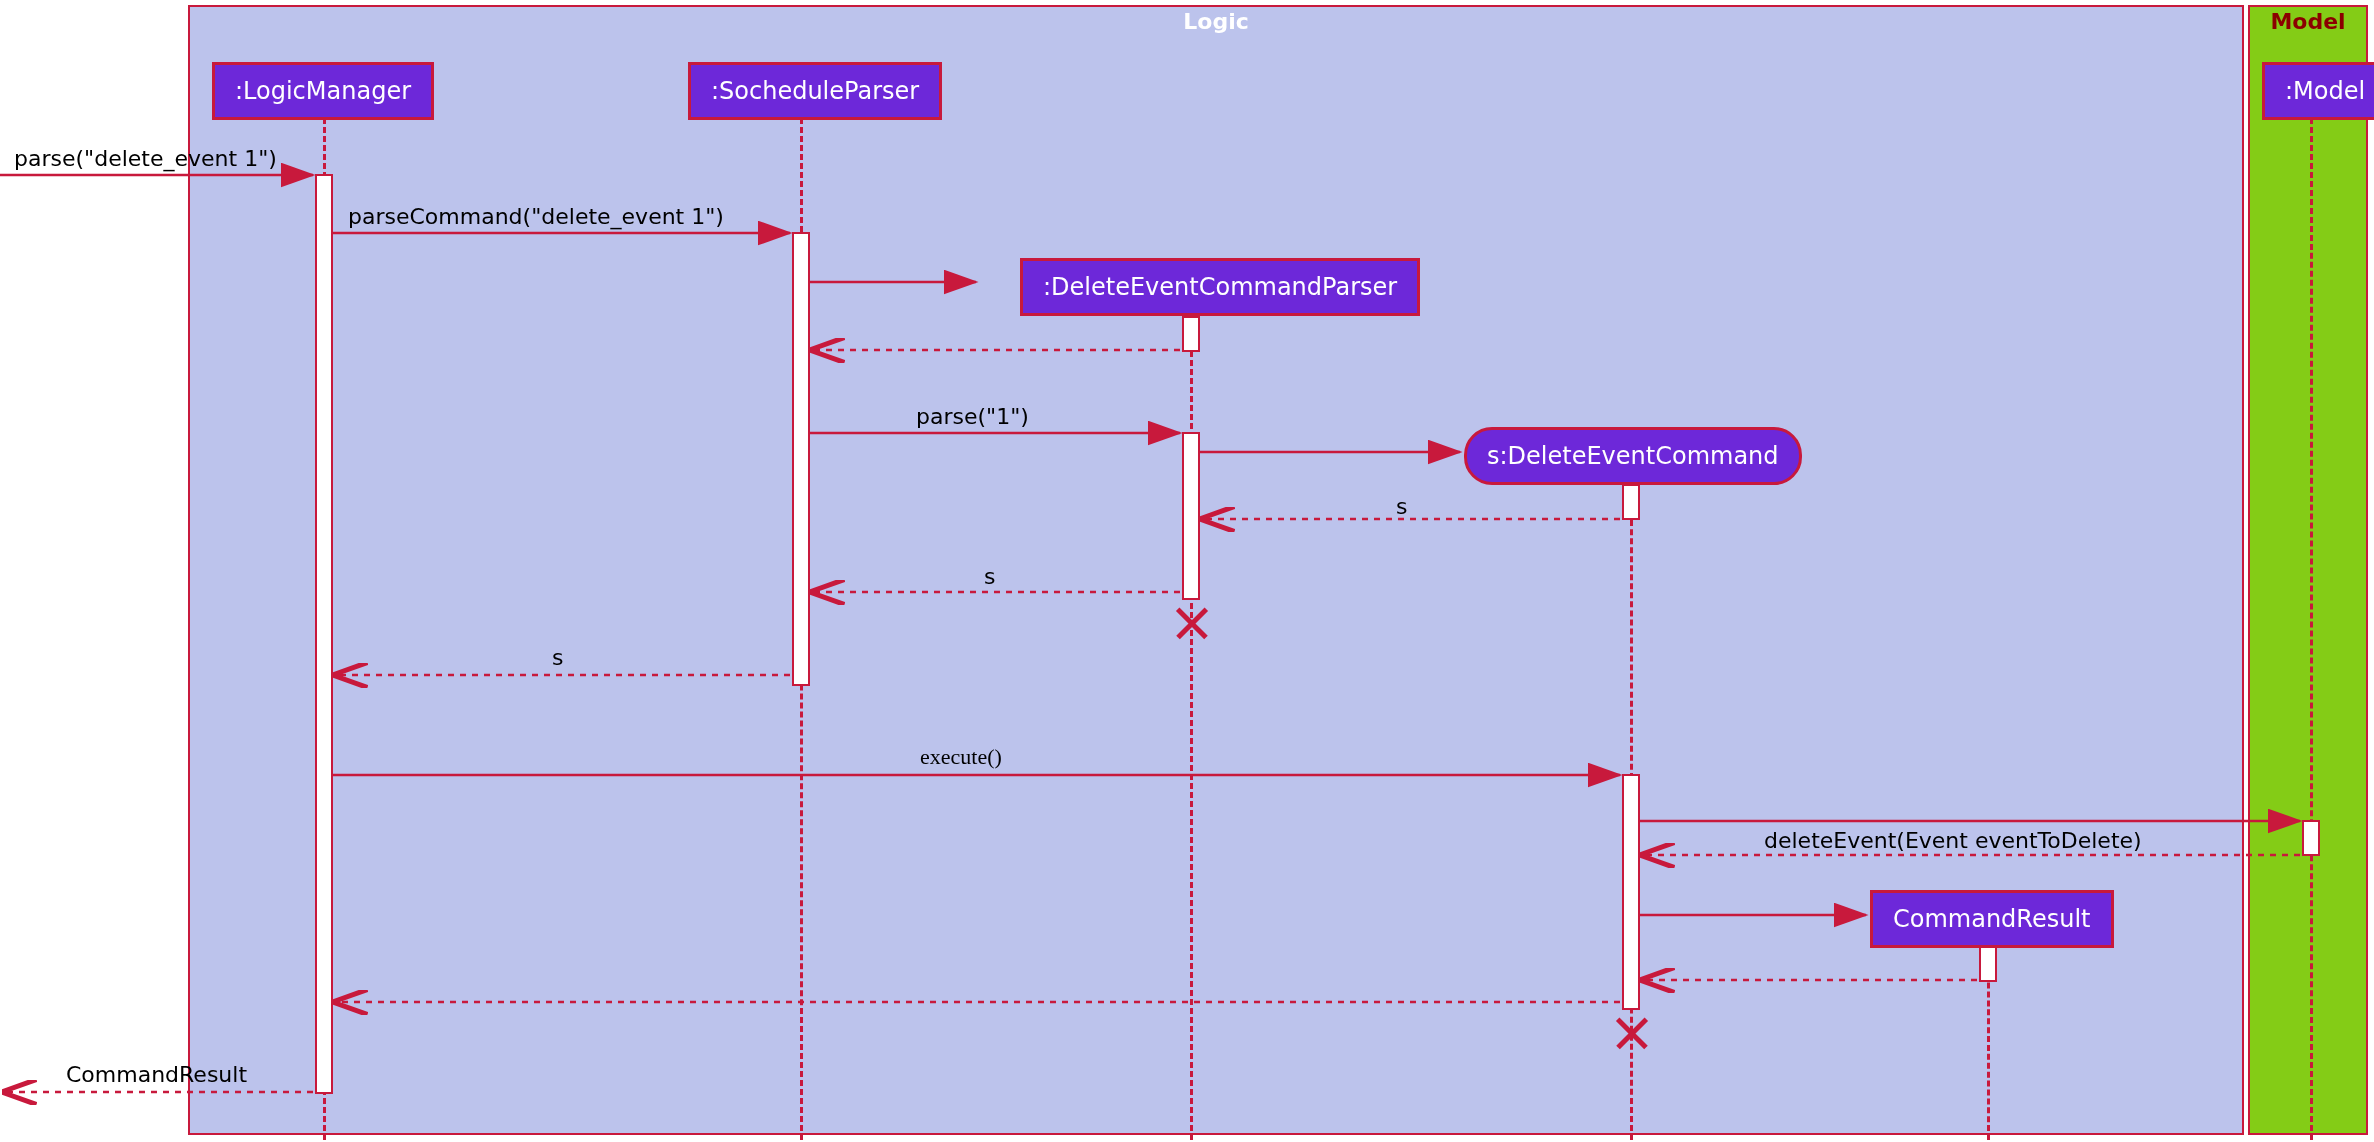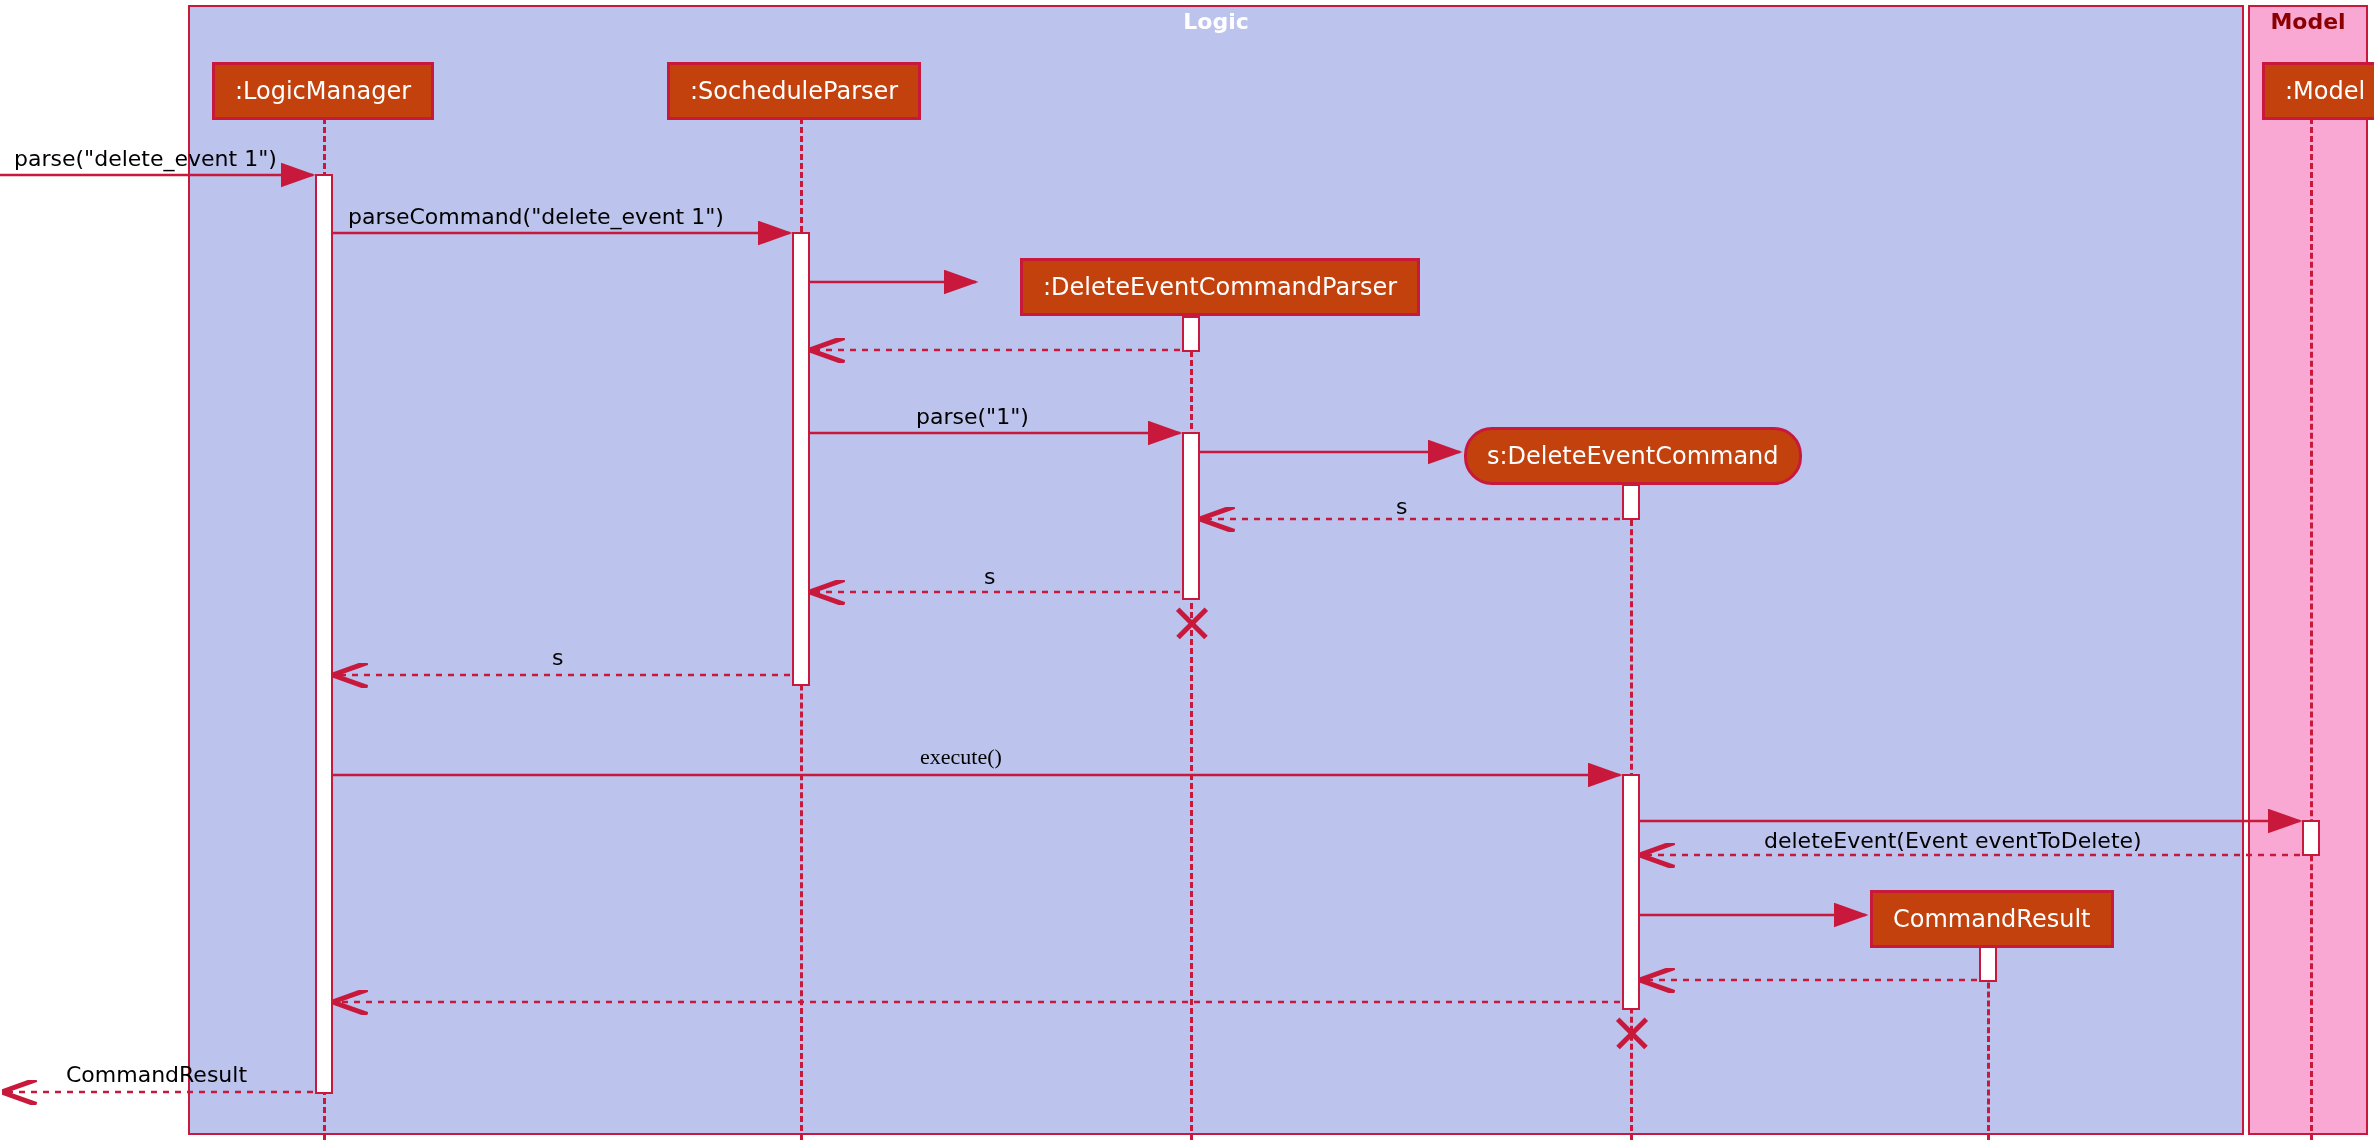--- a/index.html
+++ b/index.html
@@ -19,21 +19,21 @@
   position: absolute;
   top: 2px;
   left: 50%;
   transform: translateX(-50%);
   font-weight: bold;
   font-size: 22px;
 }
 .participant {
   position: absolute;
   border: 3px solid #c8193c;
-  background: #c2410c;
+  background: #6d28d9;
   color: #fff;
   font-size: 24px;
   padding: 12px 20px;
   white-space: nowrap;
 }
 .lifeline {
   position: absolute;
   width: 0;
   border-left: 3px dashed #c8193c;
 }
@@ -73,27 +73,27 @@
   pointer-events: none;
 }
 </style>
 </head>
 <body>
 
 <div class="frame" style="left:188px; top:5px; width:2056px; height:1130px; background:#bcc3ec;">
   <div class="frame-title" style="color:#fff;">Logic</div>
 </div>
 
-<div class="frame" style="left:2248px; top:5px; width:120px; height:1130px; background:#f9a8d4;text-align:right;">
+<div class="frame" style="left:2248px; top:5px; width:120px; height:1130px; background:#84cc16;text-align:right;">
   <div class="frame-title" style="color:#8b0000;">Model</div>
 </div>
 
 <div class="participant" style="left:212px; top:62px;">:LogicManager</div>
 
-<div class="participant" style="left:667px; top:62px;">:SocheduleParser</div>
+<div class="participant" style="left:688px; top:62px;">:SocheduleParser</div>
 
 <div class="participant" style="left:980px; top:258px;margin-left:40px;">:DeleteEventCommandParser</div>
 
 <div class="participant" style="left:1464px; top:427px;border-radius:28px;">s:DeleteEventCommand</div>
 
 <div class="participant" style="left:1870px; top:890px;">CommandResult</div>
 
 <div class="participant" style="left:2262px; top:62px;">:Model</div>
 
 <div class="lifeline" style="left:323px; top:118px; height:1022px;"></div>

